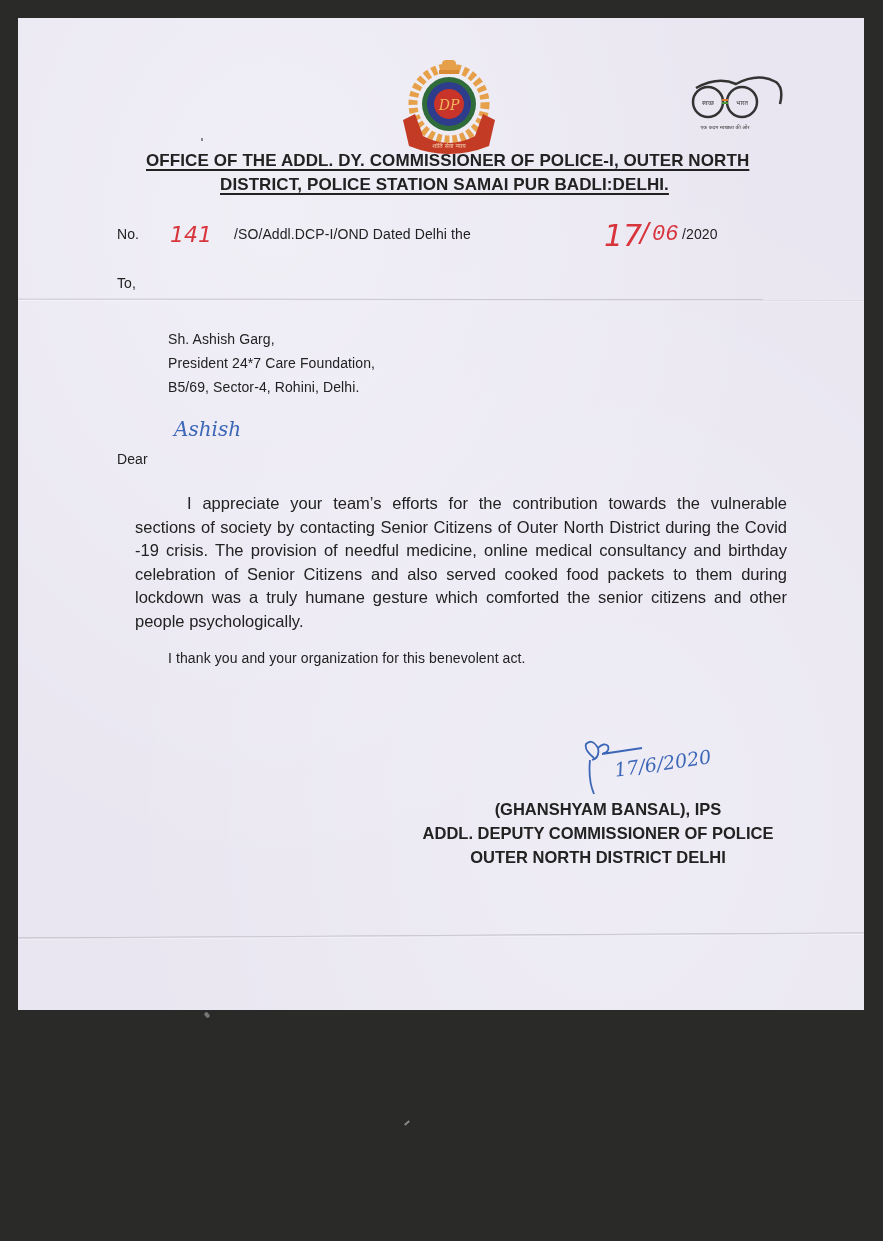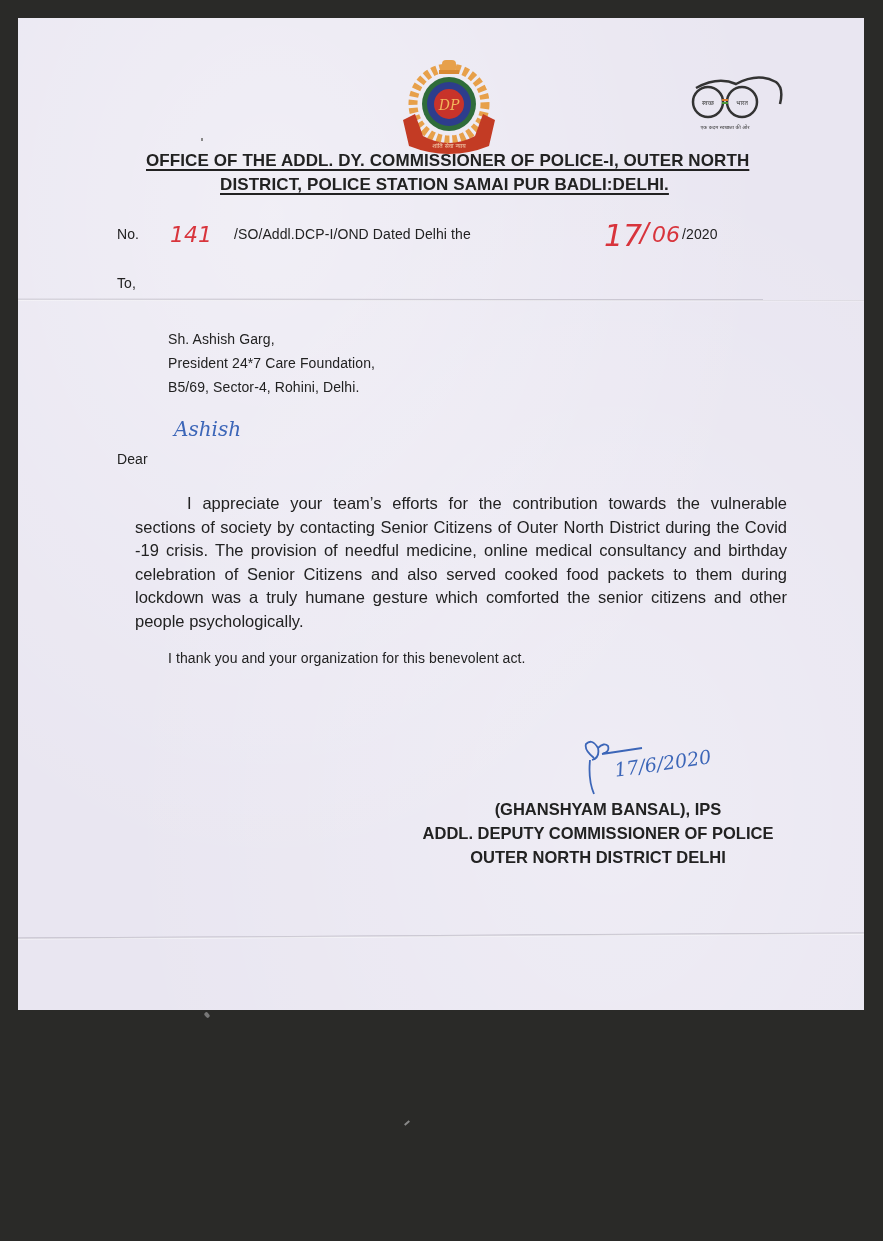--- a/index.html
+++ b/index.html
@@ -63,21 +63,21 @@
   </svg>
 
   <div class="txt bold heading" style="left:128px;top:133px;">OFFICE OF THE ADDL. DY. COMMISSIONER OF POLICE-I, OUTER NORTH</div>
   <div class="txt bold heading" style="left:202px;top:157px;">DISTRICT, POLICE STATION SAMAI PUR BADLI:DELHI.</div>
 
   <div class="txt" style="left:99px;top:208px;">No.</div>
   <div class="red-hand" style="left:152px;top:204px;font-size:22px;">141</div>
   <div class="txt" style="left:216px;top:208px;">/SO/Addl.DCP-I/OND Dated Delhi the</div>
   <div class="red-hand" style="left:586px;top:200px;font-size:30px;">17</div>
   <div class="red-hand" style="left:622px;top:200px;font-size:26px;">/</div>
-  <div class="red-hand" style="left:634px;top:204px;font-size:22px;">06</div>
+  <div class="red-hand" style="left:634px;top:204px;font-size:22px;font-family:Liberation Mono, monospace;">06</div>
   <div class="txt" style="left:664px;top:208px;">/2020</div>
 
   <div class="txt" style="left:99px;top:257px;">To,</div>
 
   <div class="fold fold1"></div>
 
   <div class="txt" style="left:150px;top:313px;">Sh. Ashish Garg,</div>
   <div class="txt" style="left:150px;top:337px;">President 24*7 Care Foundation,</div>
   <div class="txt" style="left:150px;top:361px;">B5/69, Sector-4, Rohini, Delhi.</div>
 

